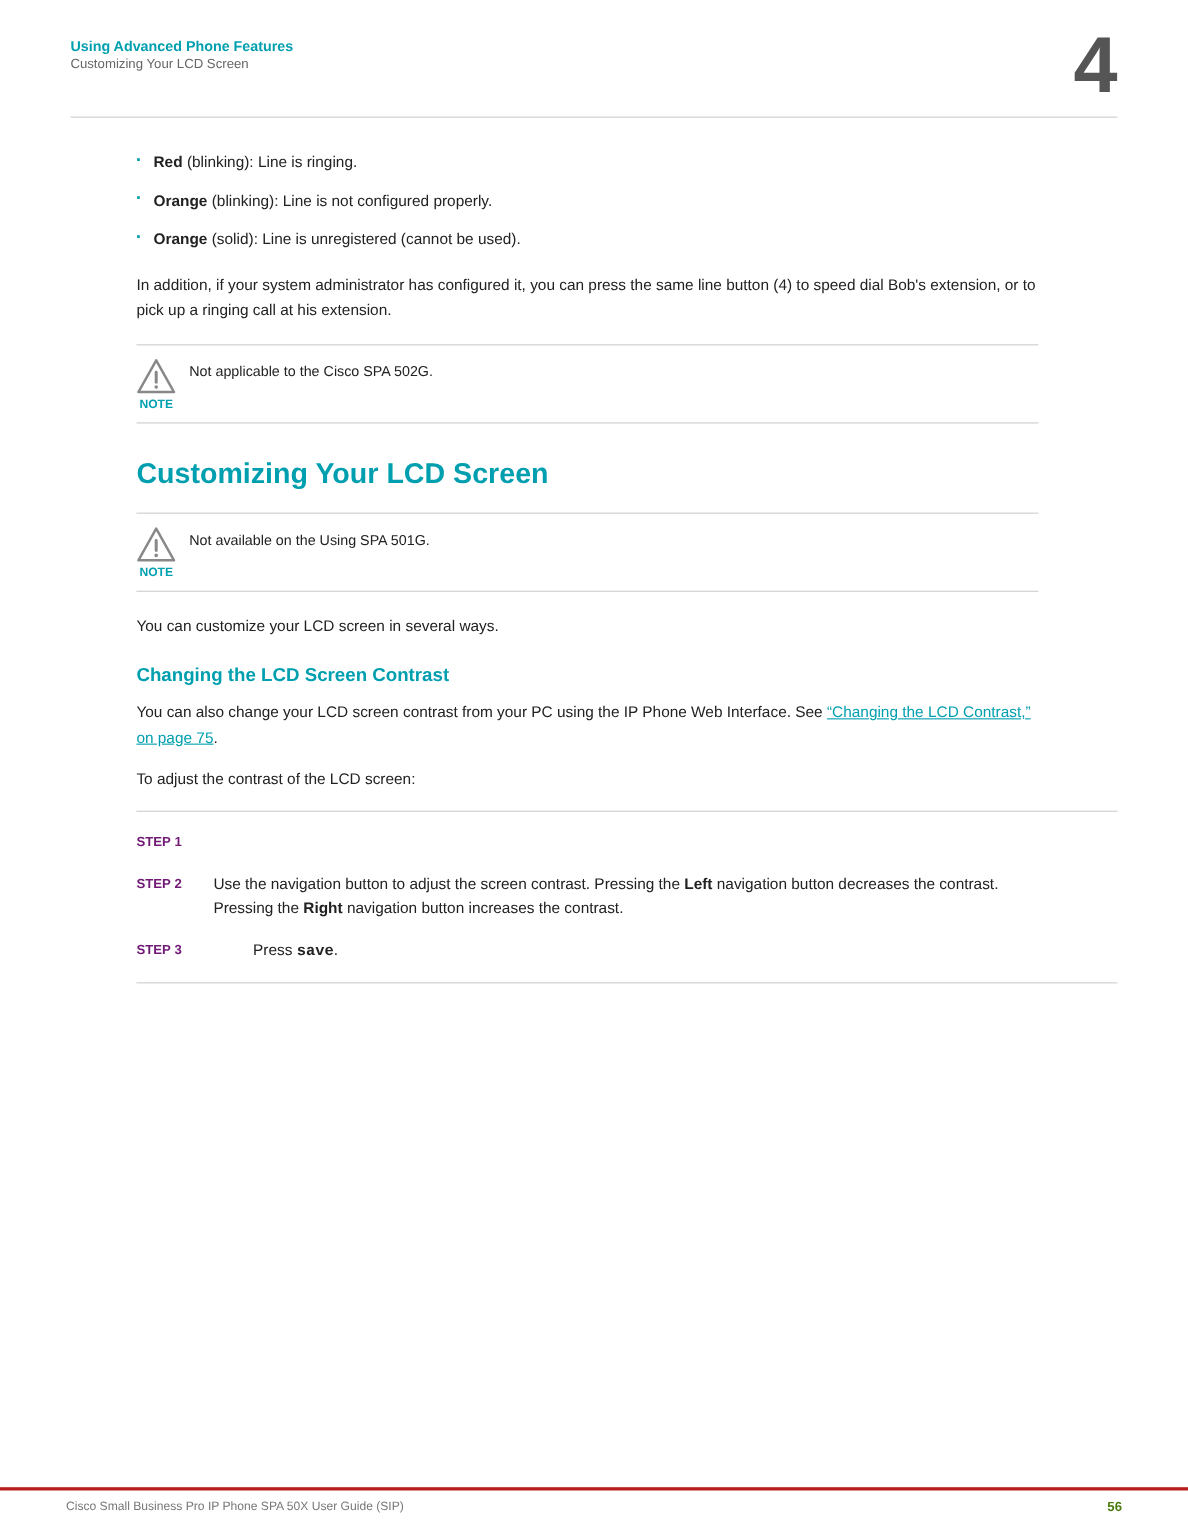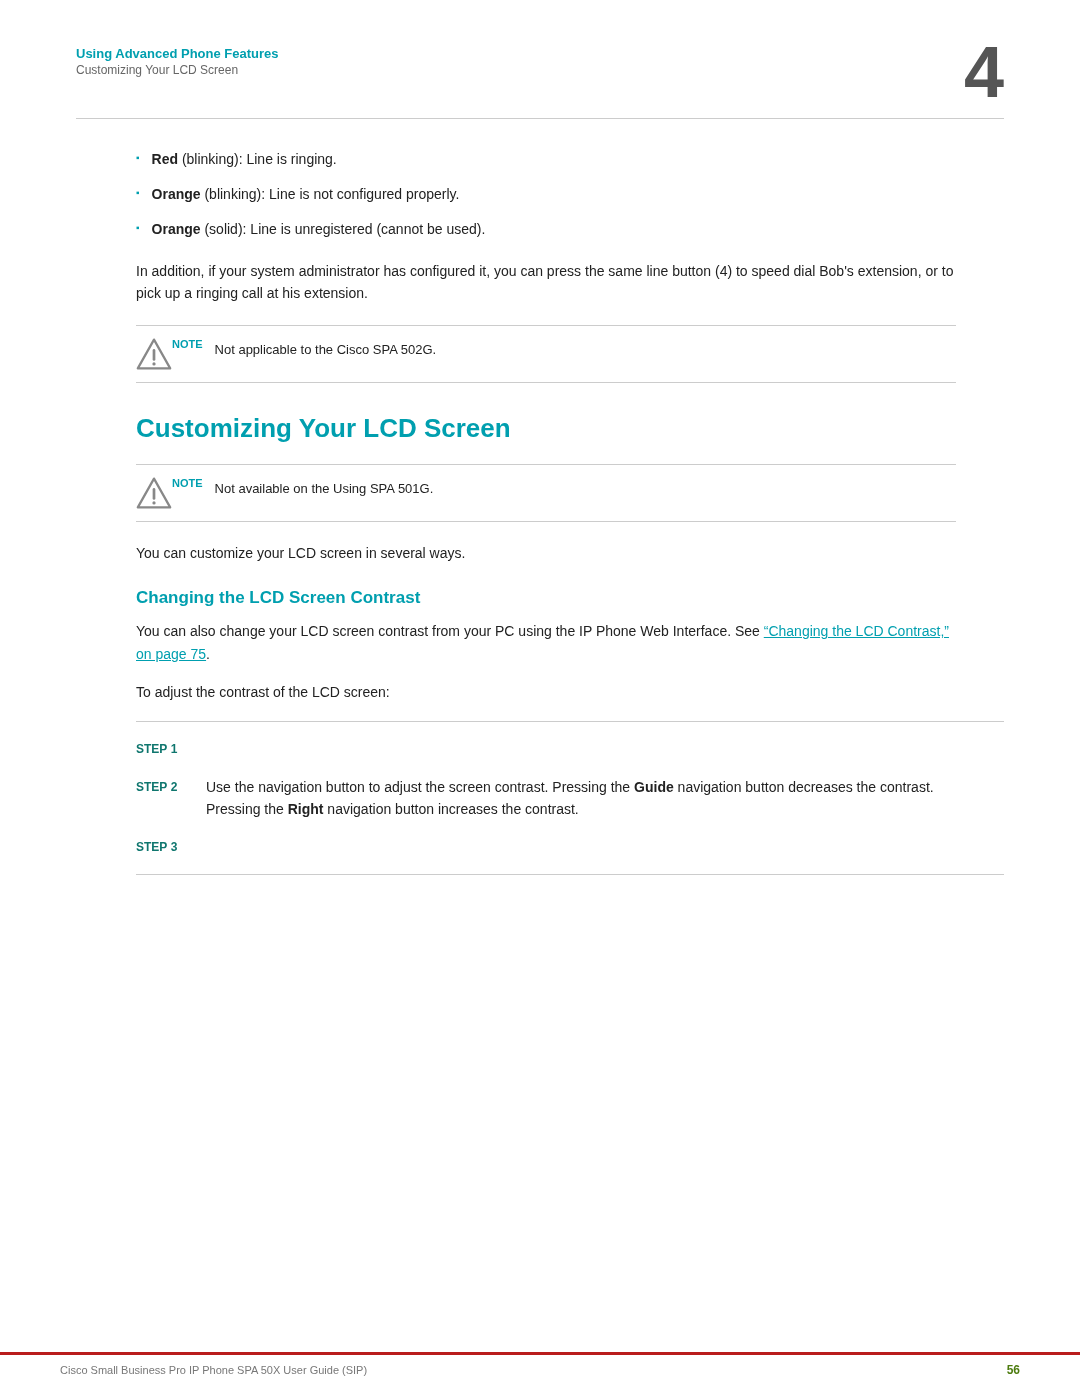--- a/index.html
+++ b/index.html
@@ -10,21 +10,21 @@
       color: #222;
       background: #fff;
       width: 1080px;
       min-height: 1397px;
       position: relative;
     }
 
     .page-container {
       width: 1080px;
       min-height: 1397px;
-      padding: 16px;
+      padding: 4px;
       position: relative;
       background: #fff;
     }
 
     
     .page-header {
       padding: 30px 60px 10px 60px;
       display: flex;
       justify-content: space-between;
       align-items: flex-start;
@@ -110,21 +110,21 @@
       border-bottom: 1px solid #ccc;
       padding: 10px 0;
       margin: 20px 0;
       max-width: 820px;
     }
 
     .note-icon {
       margin-right: 12px;
       flex-shrink: 0;
       display: flex;
-      flex-direction: row;
+      flex-direction: column;
     }
 
     .note-icon svg {
       width: 36px;
       height: 36px;
     }
 
     .note-label {
       color: #009faf;
       font-size: 11px;
@@ -169,21 +169,21 @@
 
     .step-row {
       display: flex;
       align-items: flex-start;
       margin-bottom: 16px;
       font-size: 14px;
       line-height: 1.6;
     }
 
     .step-label {
-      color: #0f766e;
+      color: #701a75;
       font-weight: bold;
       font-size: 12px;
       min-width: 70px;
       padding-top: 2px;
       flex-shrink: 0;
     }
 
     .step-content {
       flex: 1;
       max-width: 740px;
@@ -302,26 +302,29 @@
     <p class="paragraph">To adjust the contrast of the LCD screen:</p>
 
     <div class="step-container">
       <div class="step-row">
         <span class="step-label">STEP&nbsp;<span>1</span></span>
       </div>
 
       <div class="step-row">
         <span class="step-label">STEP&nbsp;<span>2</span></span>
         <div class="step-content">
-          Use the navigation button to adjust the screen contrast. Pressing the <span class="bold-term">Guide</span> navigation button decreases the contrast. Pressing the <span class="bold-term">Right</span> navigation button increases the contrast.
+          Use the navigation button to adjust the screen contrast. Pressing the <span class="bold-term">Left</span> navigation button decreases the contrast. Pressing the <span class="bold-term">Right</span> navigation button increases the contrast.
         </div>
       </div>
 
       <div class="step-row step-border-bottom">
         <span class="step-label">STEP&nbsp;<span>3</span></span>
+        <div class="step-content">
+          Press <span class="bold-term mono">save</span>.
+        </div>
       </div>
     </div>
 
   </div>
 
   <div class="page-footer">
     <span class="footer-text">Cisco Small Business Pro IP Phone SPA 50X User Guide (SIP)</span>
     <span class="footer-page">56</span>
   </div>
 

